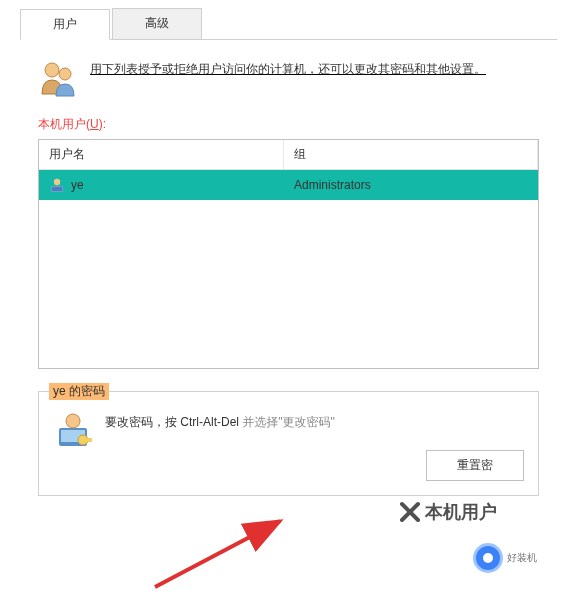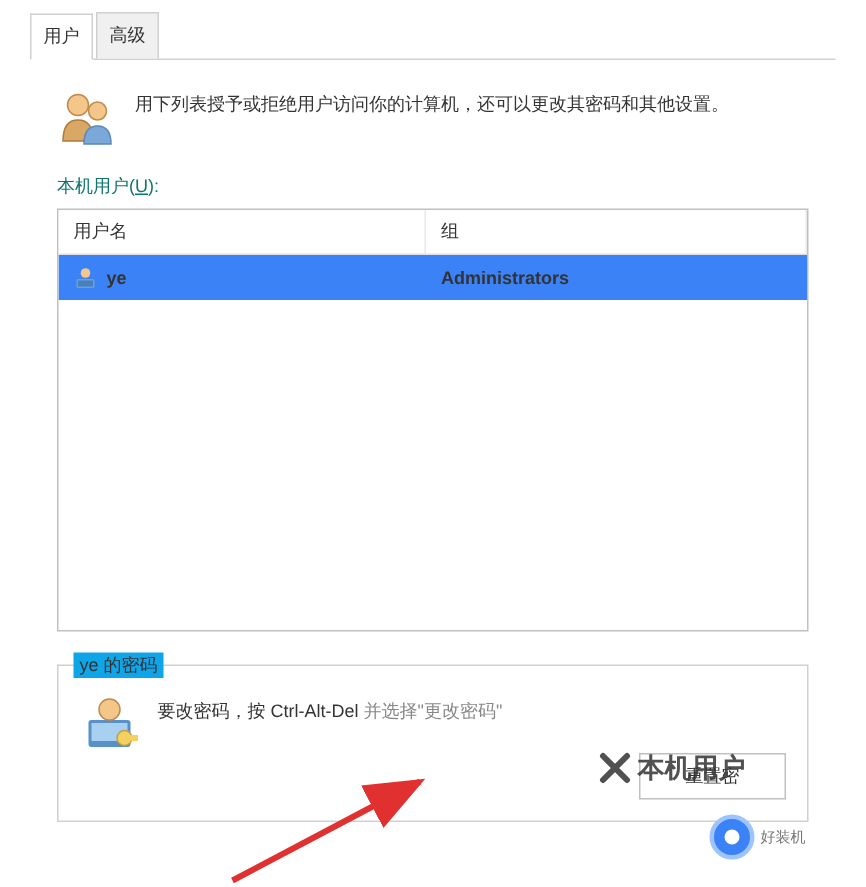--- a/index.html
+++ b/index.html
@@ -18,64 +18,65 @@
     }
     .dialog {
       padding: 8px 20px 0 20px;
     }
     .tabs {
       display: flex;
       border-bottom: 1px solid #d0d0d0;
       margin-bottom: 0;
     }
     .tab {
-      padding: 6px 8px;
+      padding: 6px 32px;
       border: 1px solid #d0d0d0;
       border-bottom: none;
       background: #f0f0f0;
       cursor: pointer;
       margin-right: 2px;
       color: #333;
     }
     .tab.active {
       background: #ffffff;
       border-bottom: 1px solid #ffffff;
       position: relative;
       top: 1px;
     }
     .tab-content {
       padding: 18px 18px 10px 18px;
     }
     .info-row {
       display: flex;
       align-items: flex-start;
       margin-bottom: 18px;
+      text-decoration: underline;
     }
     .users-icon {
       width: 40px;
       height: 40px;
       flex-shrink: 0;
       margin-right: 12px;
     }
     .info-text {
       color: #333;
       line-height: 1.6;
       padding-top: 2px;
     }
     .section-label {
-      color: #0f766e;
+      color: #ef4444;
       margin-bottom: 6px;
     }
     .underline {
       text-decoration: underline;
     }
     .list-box {
       border: 1px solid #c0c0c0;
       background: #ffffff;
-      height: 282px;
+      height: 230px;
       overflow: auto;
     }
     .list-header {
       display: flex;
       border-bottom: 1px solid #e0e0e0;
       background: #ffffff;
     }
     .list-header-col {
       padding: 6px 10px;
       color: #333;
@@ -83,22 +84,21 @@
     }
     .col-user {
       width: 245px;
     }
     .col-group {
       flex: 1;
     }
     .list-row {
       display: flex;
       padding: 5px 0;
-      background: #3b82f6;
-      font-weight: bold;
+      background: #14b8a6;
     }
     .list-cell {
       padding: 2px 10px;
       color: #333;
       display: flex;
       align-items: center;
     }
     .user-small-icon {
       width: 16px;
       height: 16px;
@@ -130,21 +130,21 @@
     .group-box {
       border: 1px solid #d0d0d0;
       margin-top: 22px;
       padding: 18px 14px 14px 14px;
       position: relative;
     }
     .group-title {
       position: absolute;
       top: -9px;
       left: 10px;
-      background: #0ea5e9;
+      background: #fdba74;
       padding: 0 4px;
       color: #333;
     }
     .password-row {
       display: flex;
       align-items: flex-start;
     }
     .password-icon {
       width: 40px;
       height: 40px;

